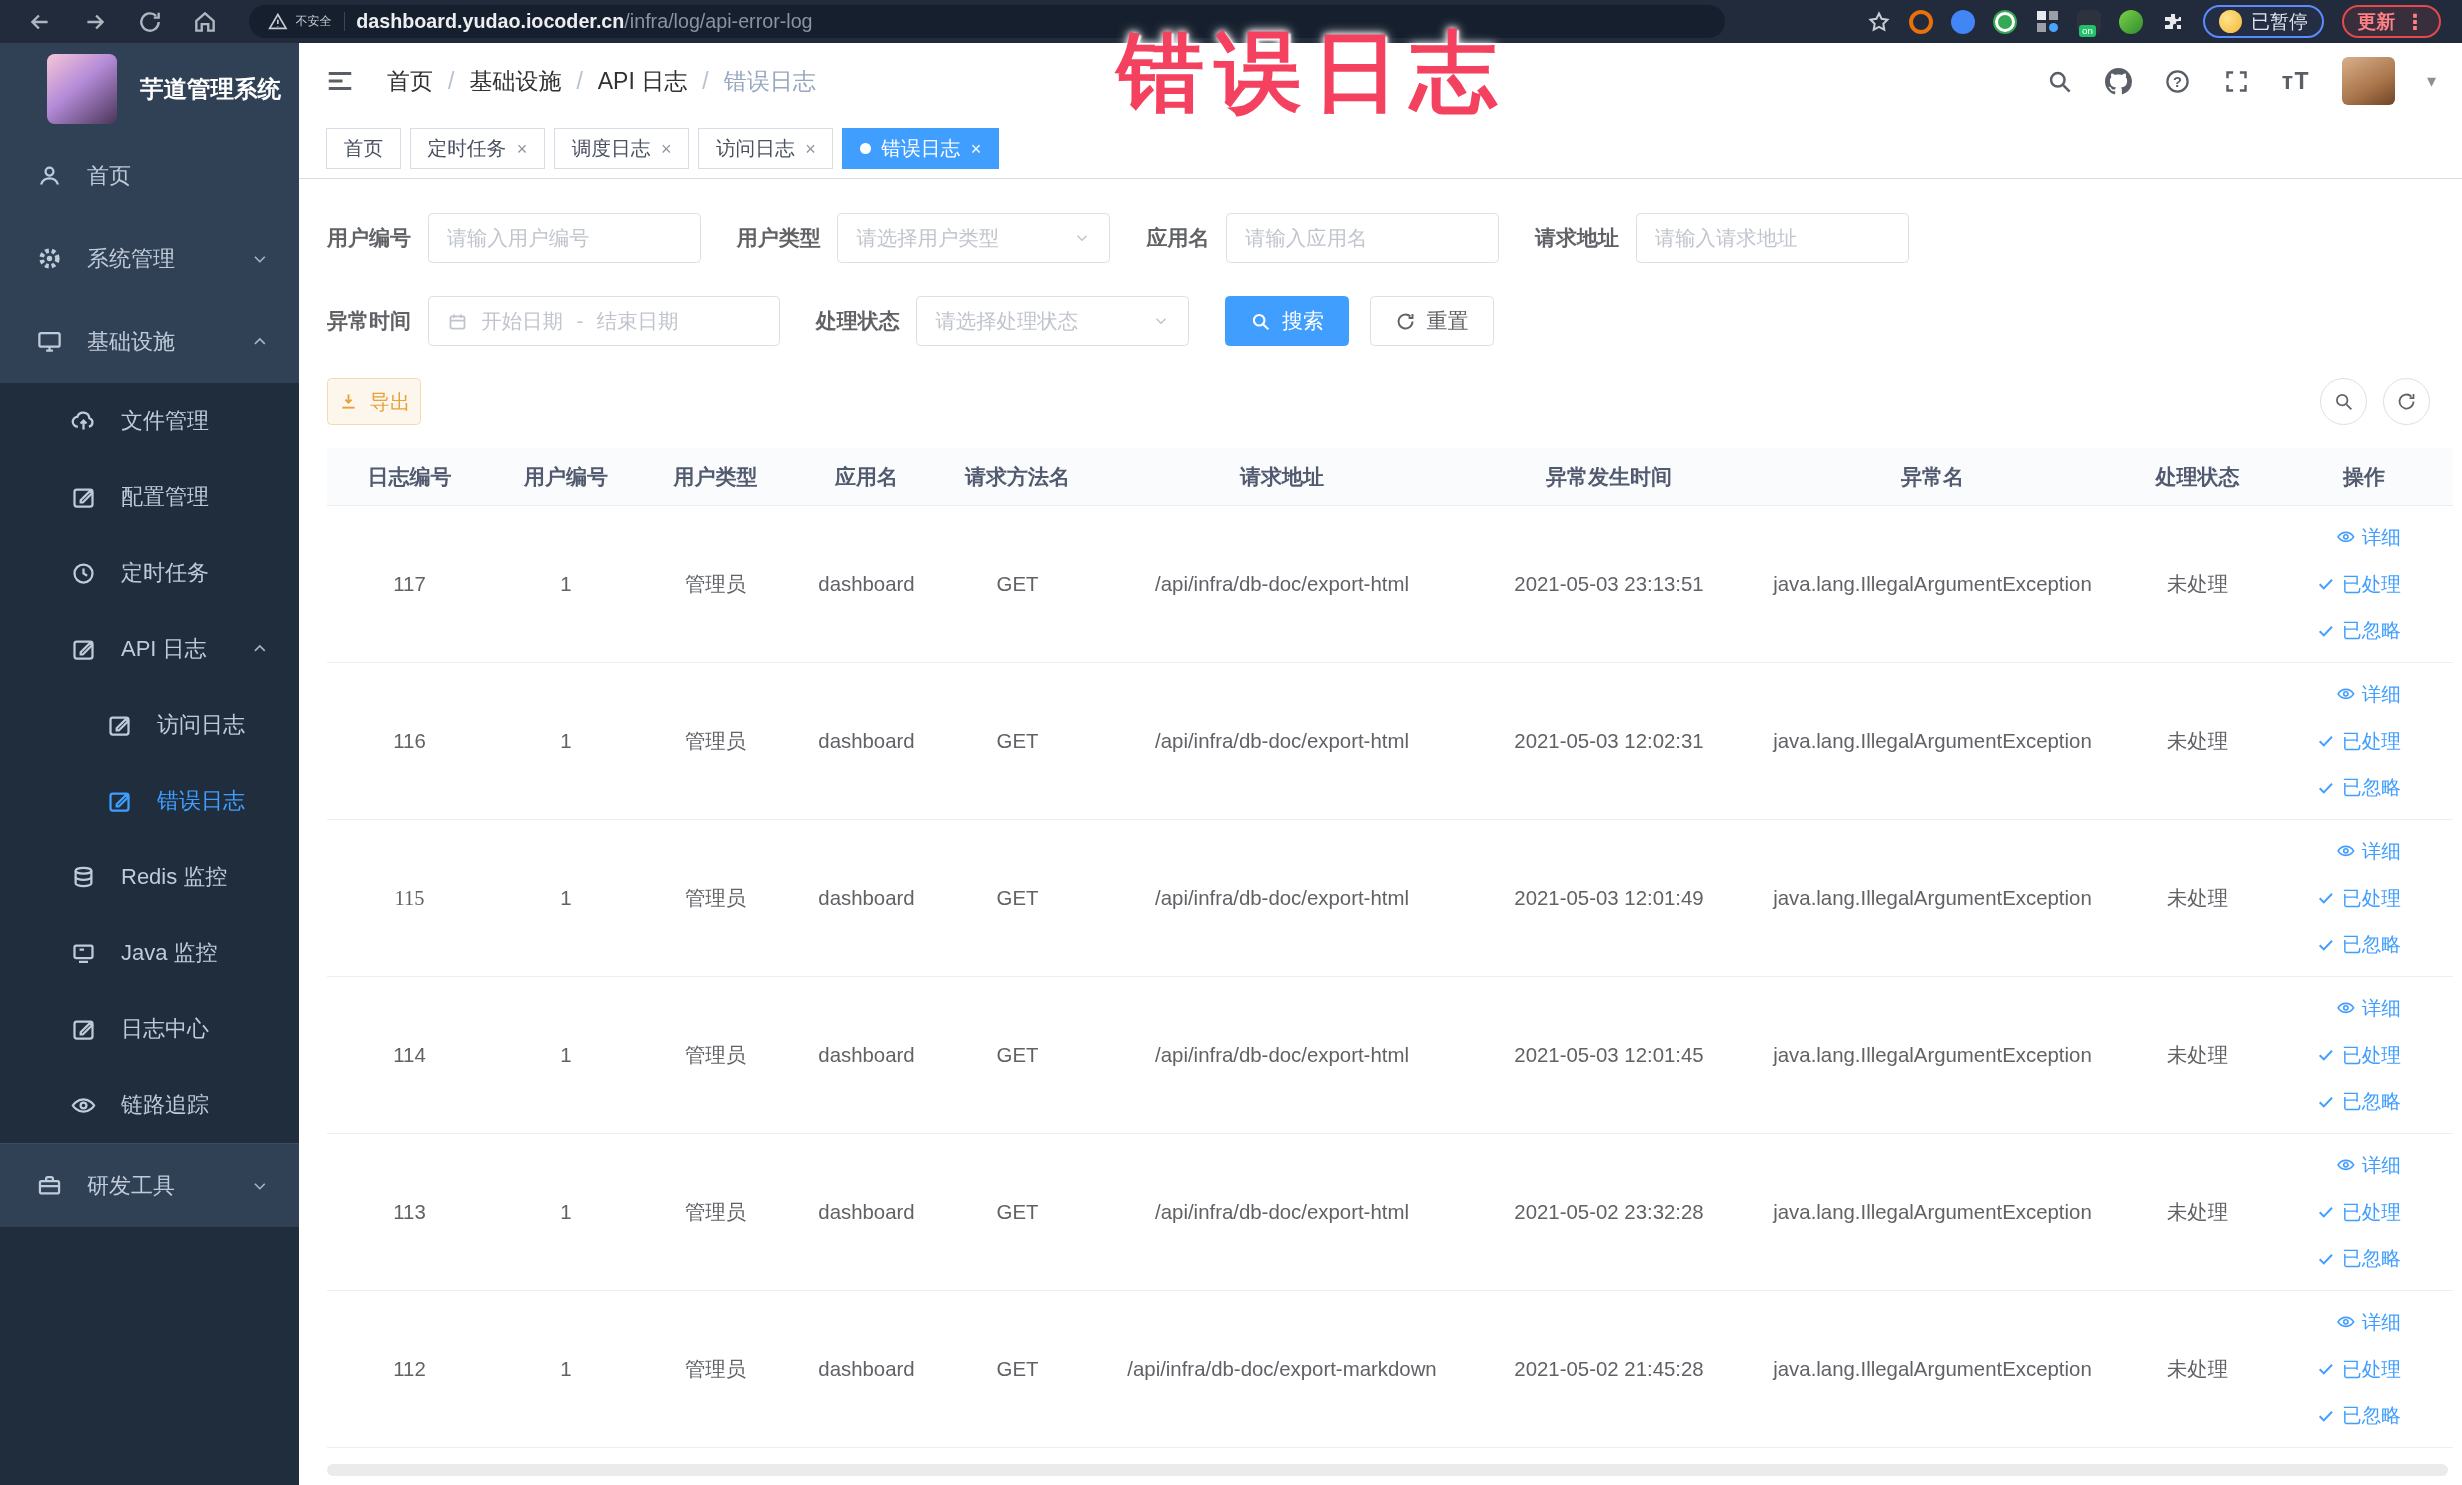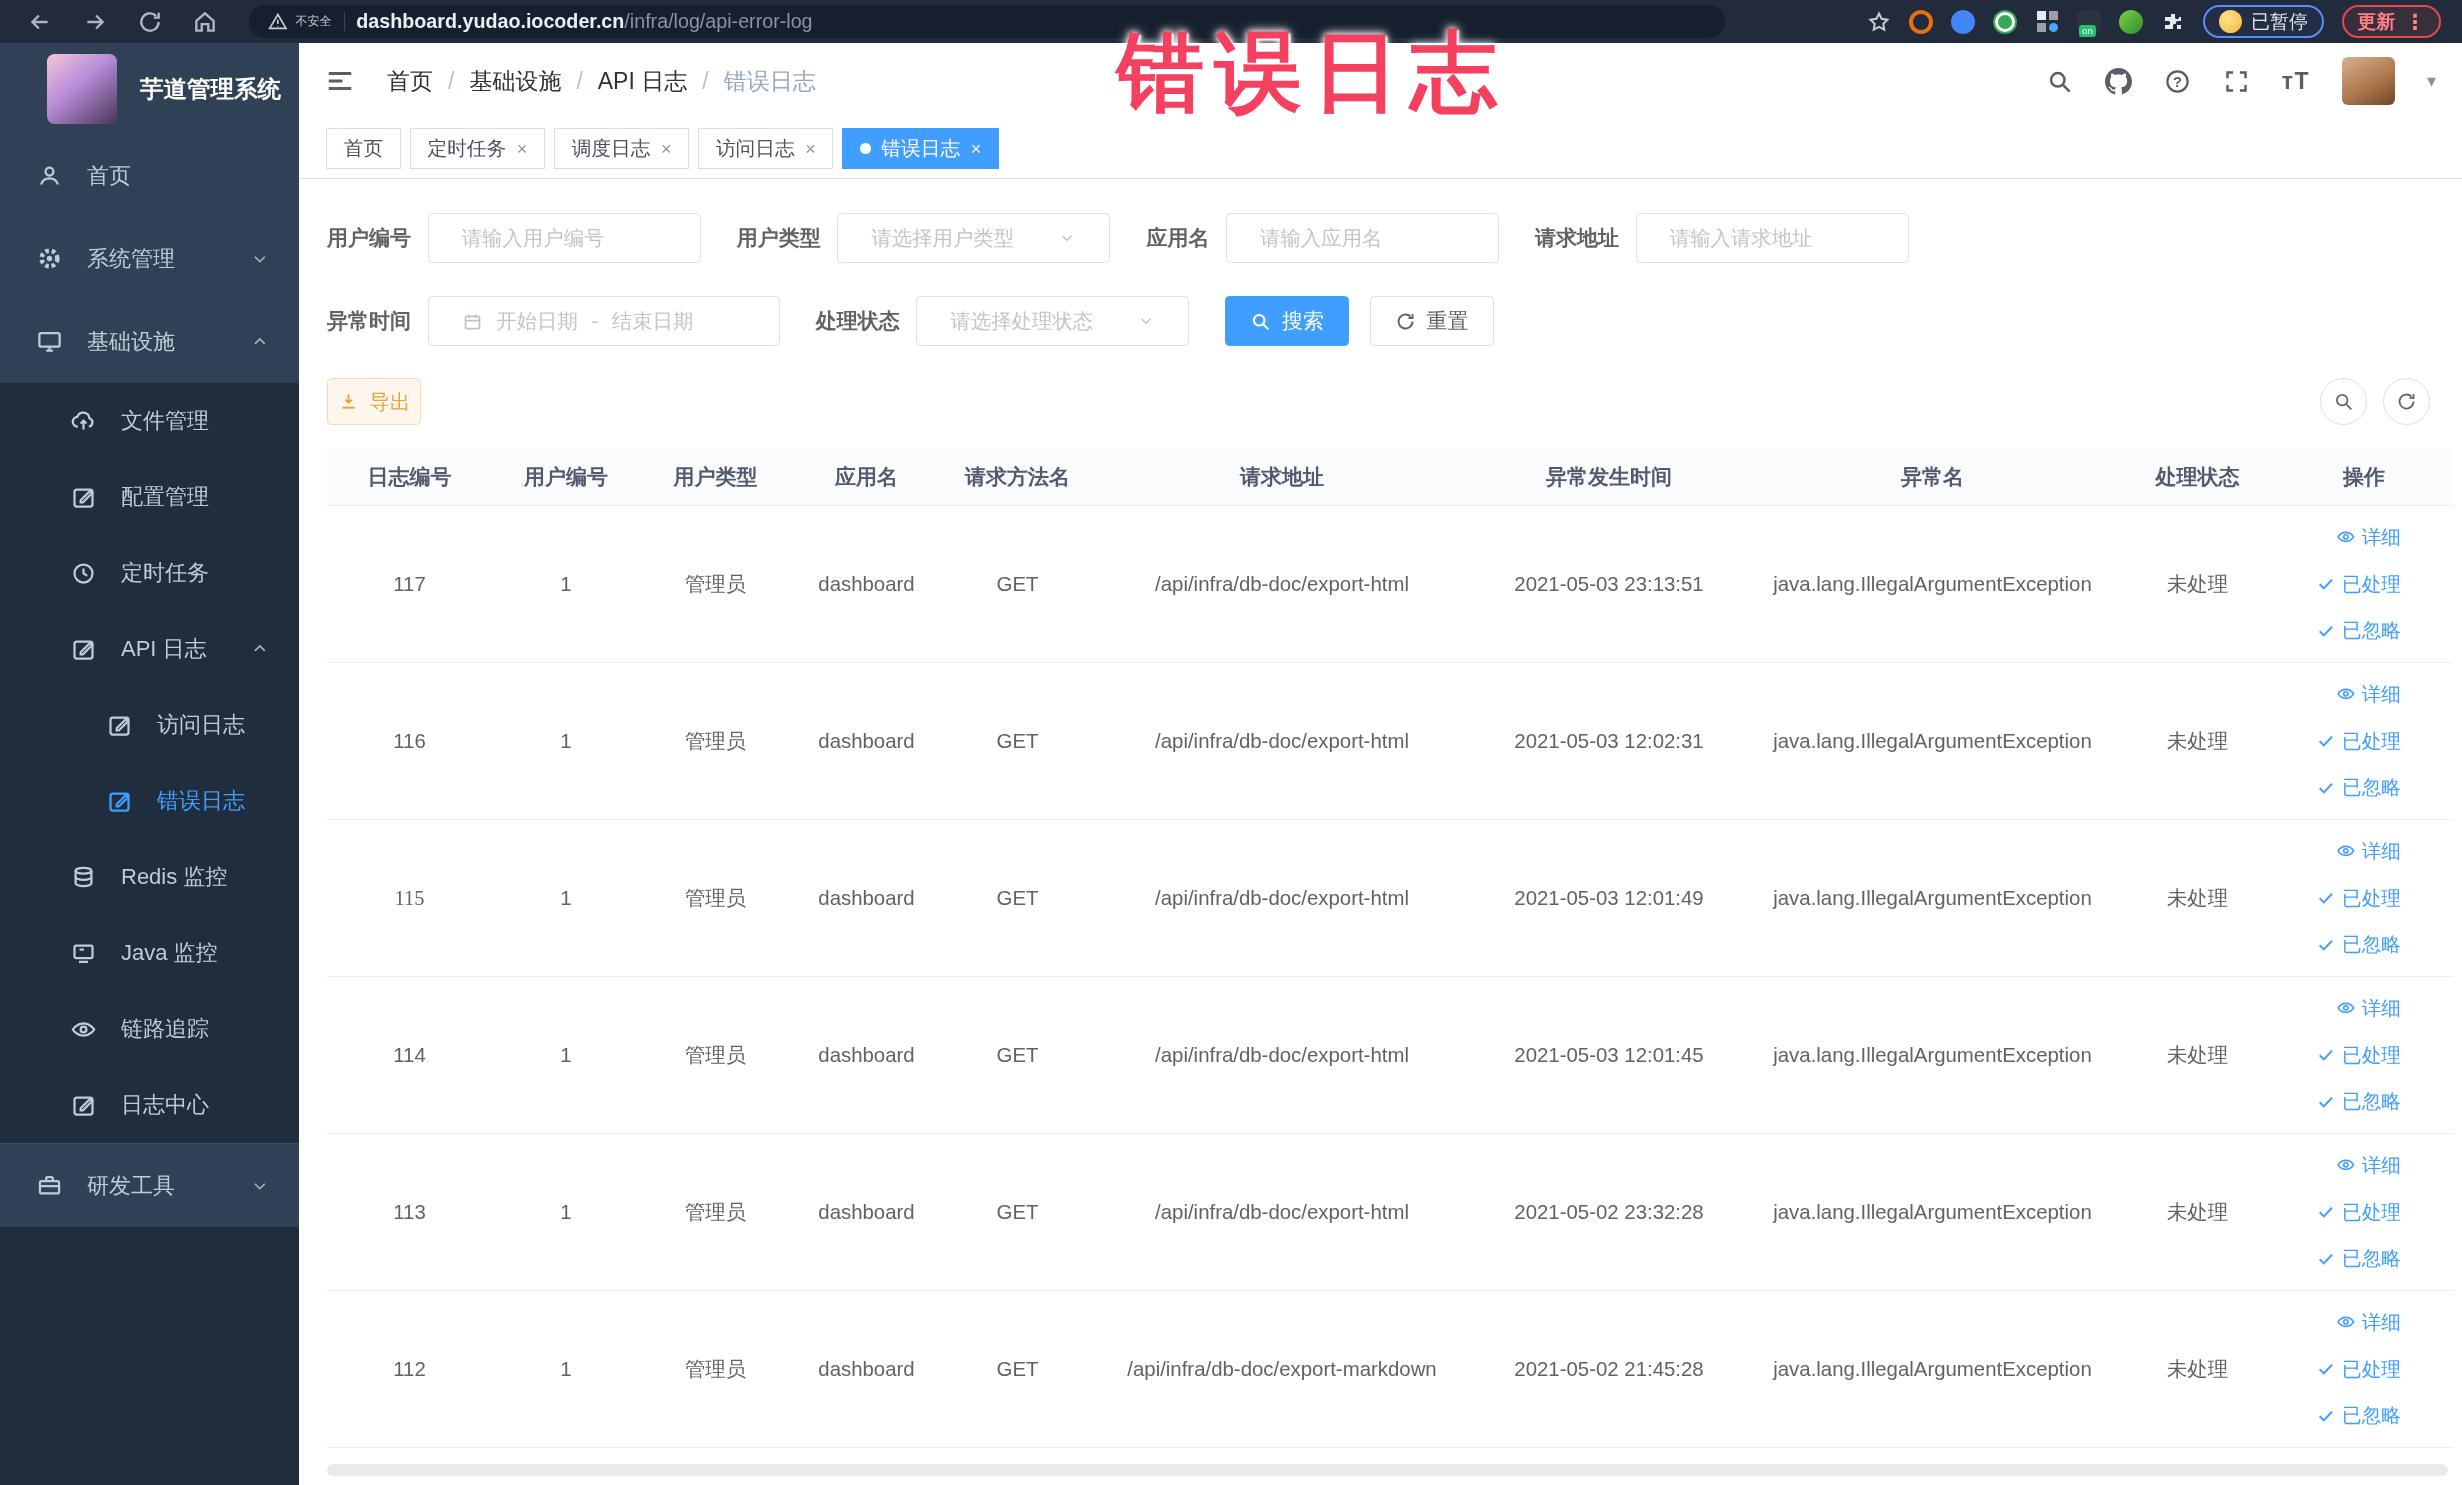--- a/index.html
+++ b/index.html
@@ -63,21 +63,21 @@
     display:inline-flex;align-items:center;padding:0 16.7px;gap:10.6px;cursor:pointer;white-space:nowrap}
   .tab .x{font-size:18px;color:#8f959e;line-height:1}
   .tab.active{background:#409eff;border-color:#409eff;color:#fff}
   .tab.active .x{color:#fff}
   .tab .dot{width:10.6px;height:10.6px;border-radius:50%;background:#fff;flex:0 0 auto}
   
   .content{position:absolute;left:0;top:136px;right:0;bottom:0;background:#fff;padding:0 10.6px 0 28px}
   .frow{display:flex;align-items:center;margin-top:34px}
   .flabel{font-size:21px;font-weight:bold;color:#606266;margin-right:16.7px;white-space:nowrap}
   .ctrl{height:50px;border:0.8px solid #dcdfe6;border-radius:4.5px;background:#fff;display:flex;
-    align-items:center;padding:0 33px;margin-right:36px;color:#c0c4cc;font-size:20.4px}
+    align-items:center;padding:0 18px;margin-right:36px;color:#c0c4cc;font-size:20.4px}
   .ctrl input{border:none;outline:none;width:100%;font-size:20.4px;color:#606266;font-family:inherit}
   .ctrl input::placeholder{color:#c0c4cc}
   .inp{width:273px}
   .sel{width:273px;justify-content:space-between;cursor:pointer}
   .sel .chev{width:18px;height:18px;color:#c0c4cc}
   .dater{width:352px;gap:13.6px;cursor:pointer}
   .dater .cal{width:21px;height:21px;color:#c0c4cc;flex:0 0 auto}
   .dater .tilde{color:#c0c4cc}
   .btn{height:50px;border-radius:4.5px;font-size:21px;display:inline-flex;align-items:center;
     gap:10.6px;padding:0 24px;cursor:pointer;border:0.8px solid #dcdfe6;background:#fff;color:#606266;white-space:nowrap}
@@ -299,34 +299,34 @@
             <svg viewBox="0 0 24 24" fill="none" stroke="currentColor" stroke-width="2">
               <rect x="4" y="5" width="16" height="11" rx="1.5"></rect>
               <path d="M8 19.5h8M8.5 8.5h4"></path>
             </svg>
           </span>
           <span>Java 监控</span>
         </div>
         <div class="mi">
           <span class="ic">
             <svg viewBox="0 0 24 24" fill="none" stroke="currentColor" stroke-width="2">
+              <rect x="4" y="5" width="16" height="15" rx="2"></rect>
+              <path d="M9.5 14.5l8.2-8.2 1.9 1.9-8.2 8.2H9.5v-1.9z"></path>
+            </svg>
+          </span>
+          <span>日志中心</span>
+        </div>
+        <div class="mi">
+          <span class="ic">
+            <svg viewBox="0 0 24 24" fill="none" stroke="currentColor" stroke-width="2">
               <path d="M2.5 12S6 6.5 12 6.5 21.5 12 21.5 12 18 17.5 12 17.5 2.5 12 2.5 12z"></path>
               <circle cx="12" cy="12" r="2.6"></circle>
             </svg>
           </span>
           <span>链路追踪</span>
-        </div>
-        <div class="mi">
-          <span class="ic">
-            <svg viewBox="0 0 24 24" fill="none" stroke="currentColor" stroke-width="2">
-              <rect x="4" y="5" width="16" height="15" rx="2"></rect>
-              <path d="M9.5 14.5l8.2-8.2 1.9 1.9-8.2 8.2H9.5v-1.9z"></path>
-            </svg>
-          </span>
-          <span>日志中心</span>
         </div>
       </div>
     </div>
   <div class="side-fill" id="menu-tail">
       <div class="mi">
         <span class="ic">
           <svg viewBox="0 0 24 24" fill="none" stroke="currentColor" stroke-width="2">
             <rect x="3.5" y="8" width="17" height="11" rx="1.5"></rect>
             <path d="M9 8V6a1.5 1.5 0 0 1 1.5-1.5h3A1.5 1.5 0 0 1 15 6v2M3.5 12.5h17"></path>
           </svg>

